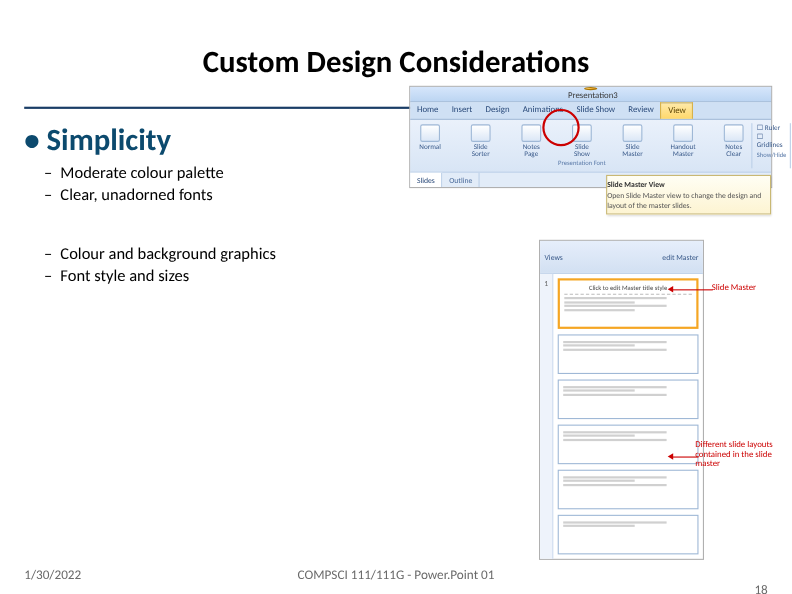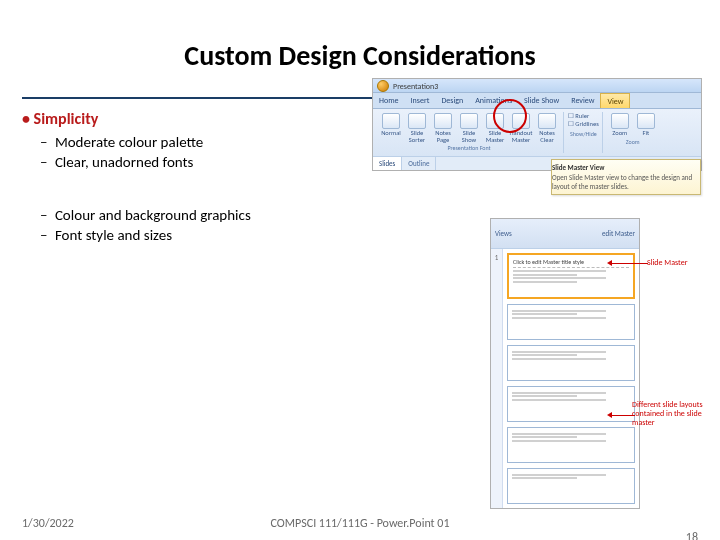--- a/index.html
+++ b/index.html
@@ -21,23 +21,23 @@
   }
   .title-underline {
     border-bottom: 2px solid #1a3d66;
     margin: 0 22px 10px 22px;
   }
   .content {
     position: relative;
     padding: 0 22px;
   }
   .bullet-main {
-    font-size: 16px;
+    font-size: 28px;
     font-weight: bold;
-    color: #b91c1c;
+    color: #0c4a6e;
     margin-top: 6px;
     margin-bottom: 4px;
   }
   .bullet-main::before {
     content: "• ";
   }
   .sub-list {
     margin-left: 32px;
     margin-bottom: 18px;
   }
@@ -74,20 +74,21 @@
     font-size: 8px;
   }
   .ribbon-titlebar {
     background: linear-gradient(#d6e6fb, #bcd5f2);
     height: 14px;
     display: flex;
     align-items: center;
     padding-left: 4px;
     color: #3a3a3a;
     border-bottom: 1px solid #9fb8d6;
+    flex-direction: column;
   }
   .ribbon-titlebar .office-btn {
     width: 12px; height: 12px; border-radius: 50%;
     background: radial-gradient(circle at 30% 30%, #ffcc66, #cc7a00);
     margin-right: 4px;
     border: 1px solid #aa7700;
   }
   .ribbon-tabs {
     display: flex;
     background: #cfe0f4;
@@ -111,21 +112,21 @@
     gap: 1px;
   }
   .ribbon-group {
     border-right: 1px solid #bcd0e8;
     display: flex;
     flex-direction: column;
     align-items: center;
     padding: 1px 3px;
     position: relative;
   }
-  .ribbon-group .icons-row { display: flex; gap: 0; }
+  .ribbon-group .icons-row { display: flex; gap: 20px; }
   .ribbon-icon {
     display: flex;
     flex-direction: column;
     align-items: center;
     width: 26px;
   }
   .ribbon-icon .glyph {
     width: 18px; height: 16px;
     background: linear-gradient(#fff, #dbe7f6);
     border: 1px solid #9fb8d6;
@@ -215,20 +216,21 @@
     font-size: 7px;
     color: #666;
     border-right: 1px solid #d0dcef;
   }
   .smpanel-thumbs {
     flex: 1;
     padding: 4px;
     display: flex;
     flex-direction: column;
     gap: 5px;
+    text-align: center;
   }
   .thumb {
     border: 1px solid #9fb8d6;
     background: #fff;
     height: 36px;
     padding: 3px 4px;
     position: relative;
   }
   .thumb.master {
     height: 46px;

